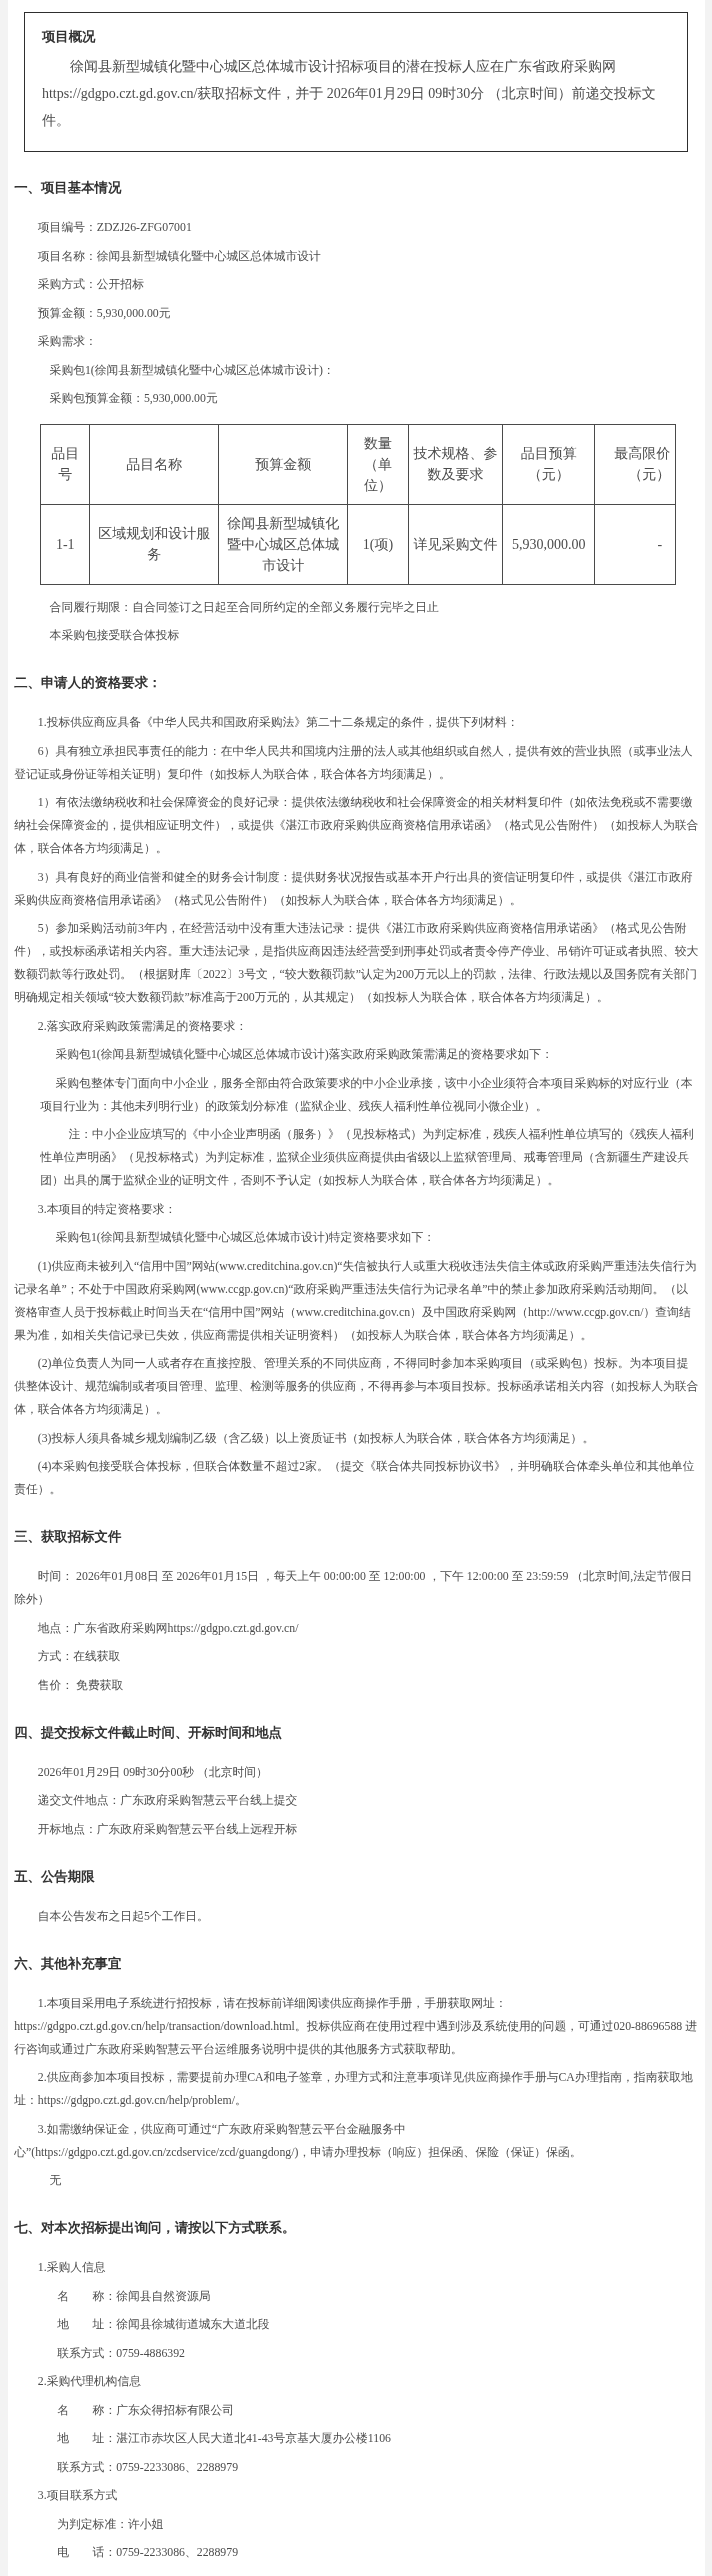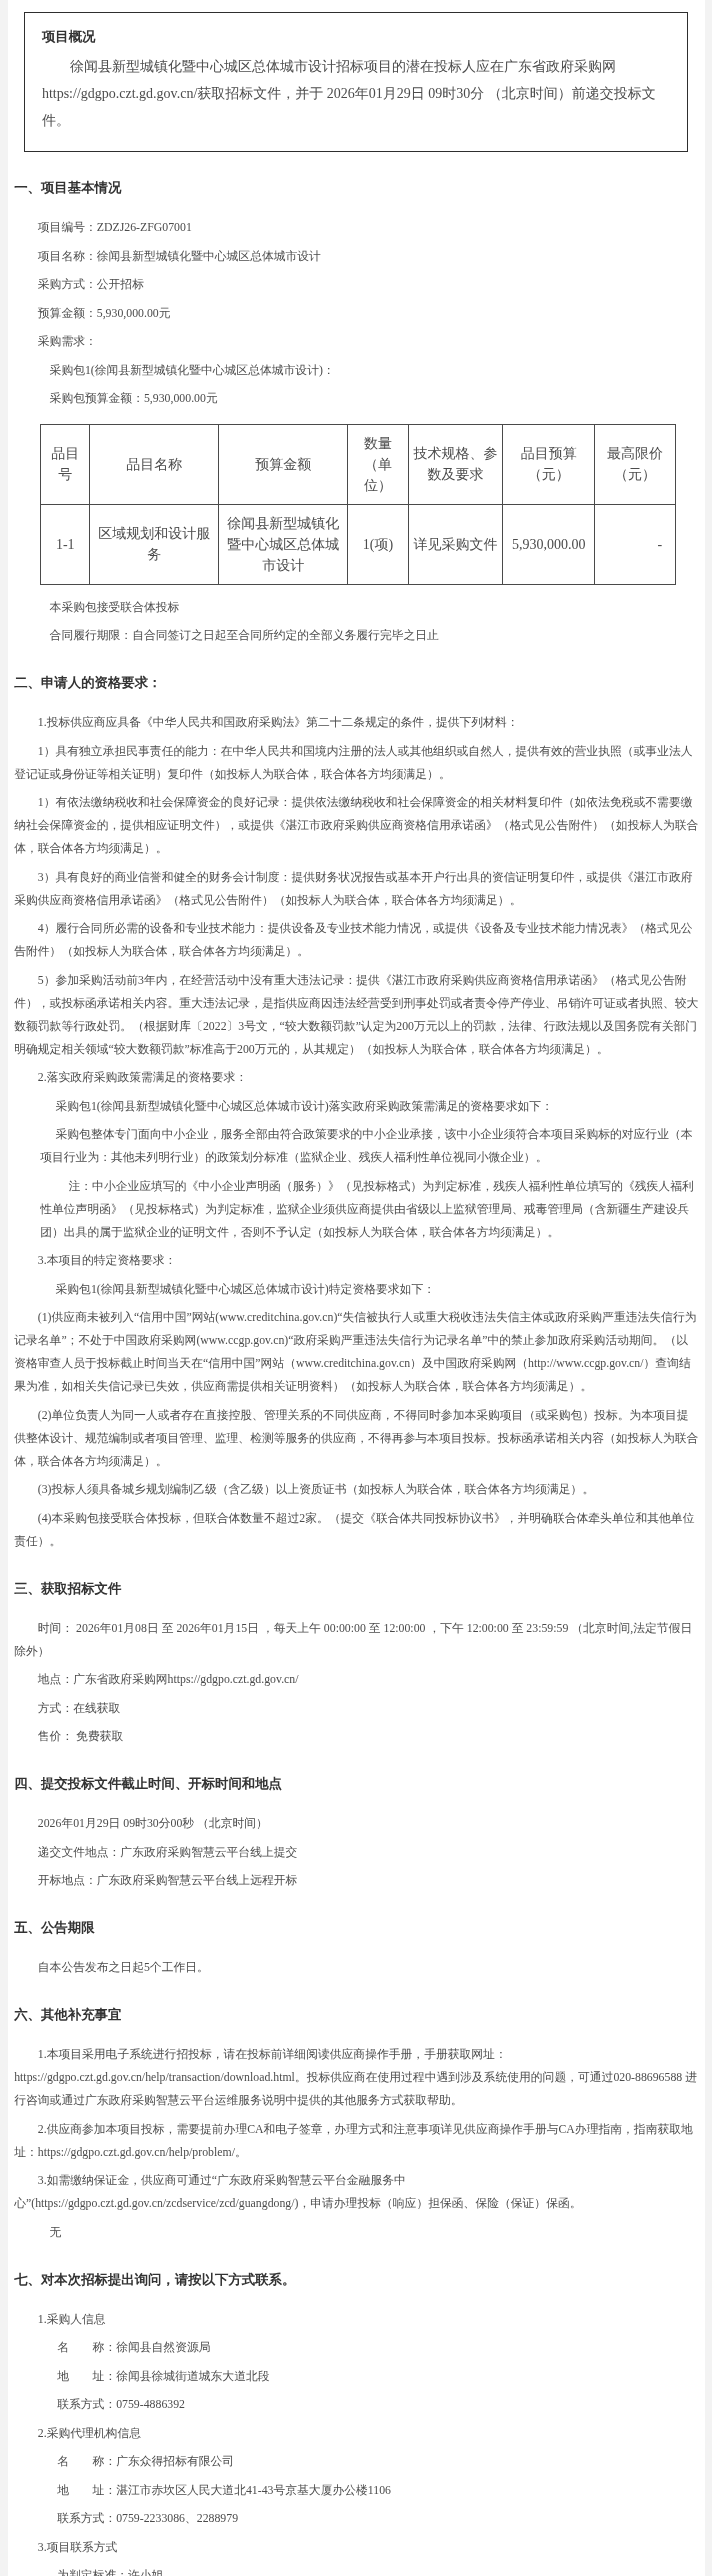--- a/index.html
+++ b/index.html
@@ -57,21 +57,21 @@
     font-weight:normal;
     padding:7.9px 4.7px;line-height:21px;
     word-break:break-all;
   }
   .col-itemno{width:7%;}
   .col-name{width:21%;}
   .col-target{width:21%;}
   .col-qty{width:9%;}
   .col-spec{width:15%;}
   .col-budget{width:14.5%;}
-  .col-max{width:12.5%;}
+  .col-max{width:12.5%;text-align:right;}
   td.num-dash{text-align:right;padding-right:12.6px;}
   
   .footer-line{text-align:right;margin-top:20.5px;}
   .footer-agency{padding-right:27px;}
 </style>
 </head>
 <body>
 
 <div class="card">
 
@@ -107,29 +107,28 @@
         <td>区域规划和设计服务</td>
         <td>徐闻县新型城镇化暨中心城区总体城市设计</td>
         <td>1(项)</td>
         <td>详见采购文件</td>
         <td>5,930,000.00</td>
         <td class="num-dash">-</td>
       </tr>
     </tbody>
   </table>
 
+  <p class="t3">合同履行期限：自合同签订之日起至合同所约定的全部义务履行完毕之日止</p>
   <p class="t3">本采购包接受联合体投标</p>
-  <p class="t3">合同履行期限：自合同签订之日起至合同所约定的全部义务履行完毕之日止</p>
 
   <h2>二、申请人的资格要求：</h2>
   <p class="t2">1.投标供应商应具备《中华人民共和国政府采购法》第二十二条规定的条件，提供下列材料：</p>
-  <p class="t2">1）具有独立承担民事责任的能力：在中华人民共和国境内注册的法人或其他组织或自然人，提供有效的营业执照（或事业法人登记证或身份证等相关证明）复印件（如投标人为联合体，联合体各方均须满足）。</p>
+  <p class="t2">6）具有独立承担民事责任的能力：在中华人民共和国境内注册的法人或其他组织或自然人，提供有效的营业执照（或事业法人登记证或身份证等相关证明）复印件（如投标人为联合体，联合体各方均须满足）。</p>
   <p class="t2">1）有依法缴纳税收和社会保障资金的良好记录：提供依法缴纳税收和社会保障资金的相关材料复印件（如依法免税或不需要缴纳社会保障资金的，提供相应证明文件），或提供《湛江市政府采购供应商资格信用承诺函》（格式见公告附件）（如投标人为联合体，联合体各方均须满足）。</p>
   <p class="t2">3）具有良好的商业信誉和健全的财务会计制度：提供财务状况报告或基本开户行出具的资信证明复印件，或提供《湛江市政府采购供应商资格信用承诺函》（格式见公告附件）（如投标人为联合体，联合体各方均须满足）。</p>
-  <p class="t2">4）履行合同所必需的设备和专业技术能力：提供设备及专业技术能力情况，或提供《设备及专业技术能力情况表》（格式见公告附件）（如投标人为联合体，联合体各方均须满足）。</p>
   <p class="t2">5）参加采购活动前3年内，在经营活动中没有重大违法记录：提供《湛江市政府采购供应商资格信用承诺函》（格式见公告附件），或投标函承诺相关内容。重大违法记录，是指供应商因违法经营受到刑事处罚或者责令停产停业、吊销许可证或者执照、较大数额罚款等行政处罚。（根据财库〔2022〕3号文，“较大数额罚款”认定为200万元以上的罚款，法律、行政法规以及国务院有关部门明确规定相关领域“较大数额罚款”标准高于200万元的，从其规定）（如投标人为联合体，联合体各方均须满足）。</p>
   <p class="t2">2.落实政府采购政策需满足的资格要求：</p>
   <p class="sub">采购包1(徐闻县新型城镇化暨中心城区总体城市设计)落实政府采购政策需满足的资格要求如下：</p>
   <p class="sub">采购包整体专门面向中小企业，服务全部由符合政策要求的中小企业承接，该中小企业须符合本项目采购标的对应行业（本项目行业为：其他未列明行业）的政策划分标准（监狱企业、残疾人福利性单位视同小微企业）。</p>
   <p class="note">注：中小企业应填写的《中小企业声明函（服务）》（见投标格式）为判定标准，残疾人福利性单位填写的《残疾人福利性单位声明函》（见投标格式）为判定标准，监狱企业须供应商提供由省级以上监狱管理局、戒毒管理局（含新疆生产建设兵团）出具的属于监狱企业的证明文件，否则不予认定（如投标人为联合体，联合体各方均须满足）。</p>
   <p class="t2">3.本项目的特定资格要求：</p>
   <p class="sub">采购包1(徐闻县新型城镇化暨中心城区总体城市设计)特定资格要求如下：</p>
   <p class="t2">(1)供应商未被列入“信用中国”网站(www.creditchina.gov.cn)“失信被执行人或重大税收违法失信主体或政府采购严重违法失信行为记录名单”；不处于中国政府采购网(www.ccgp.gov.cn)“政府采购严重违法失信行为记录名单”中的禁止参加政府采购活动期间。（以资格审查人员于投标截止时间当天在“信用中国”网站（www.creditchina.gov.cn）及中国政府采购网（http://www.ccgp.gov.cn/）查询结果为准，如相关失信记录已失效，供应商需提供相关证明资料）（如投标人为联合体，联合体各方均须满足）。</p>
   <p class="t2">(2)单位负责人为同一人或者存在直接控股、管理关系的不同供应商，不得同时参加本采购项目（或采购包）投标。为本项目提供整体设计、规范编制或者项目管理、监理、检测等服务的供应商，不得再参与本项目投标。投标函承诺相关内容（如投标人为联合体，联合体各方均须满足）。</p>
   <p class="t2">(3)投标人须具备城乡规划编制乙级（含乙级）以上资质证书（如投标人为联合体，联合体各方均须满足）。</p>

